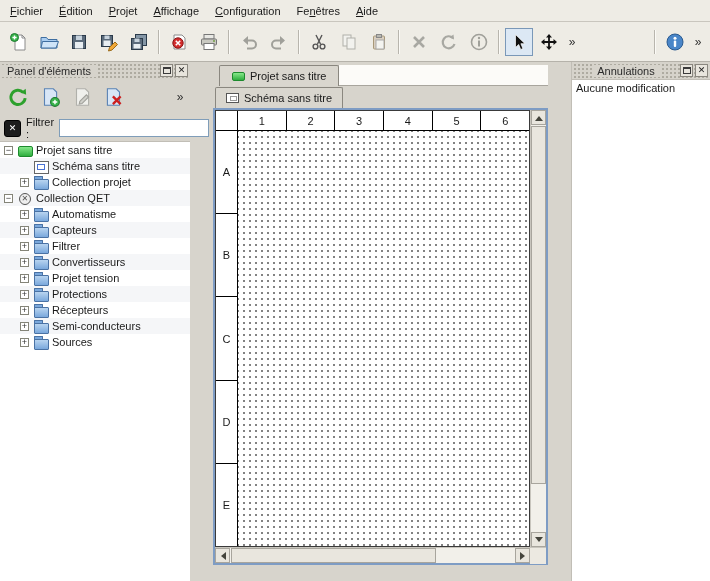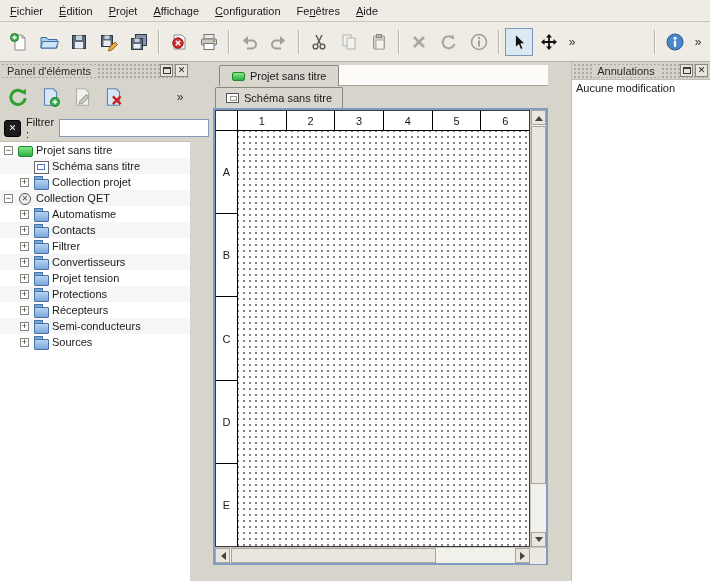--- a/index.html
+++ b/index.html
@@ -379,21 +379,21 @@
           <span>Collection QET</span>
         </div>
       <div class="trow lv1">
           <span class="exp">+</span>
           <span class="ticon folder"></span>
           <span>Automatisme</span>
         </div>
       <div class="trow lv1">
           <span class="exp">+</span>
           <span class="ticon folder"></span>
-          <span>Contacts</span>
+          <span>Capteurs</span>
         </div>
       <div class="trow lv1">
           <span class="exp">+</span>
           <span class="ticon folder"></span>
           <span>Filtrer</span>
         </div>
       <div class="trow lv1">
           <span class="exp">+</span>
           <span class="ticon folder"></span>
           <span>Convertisseurs</span>

